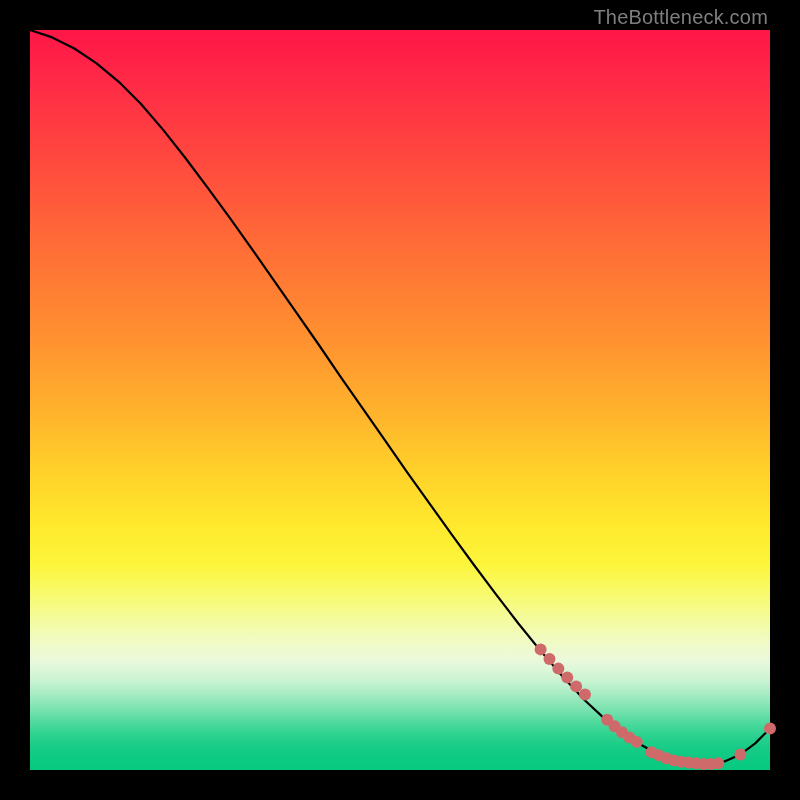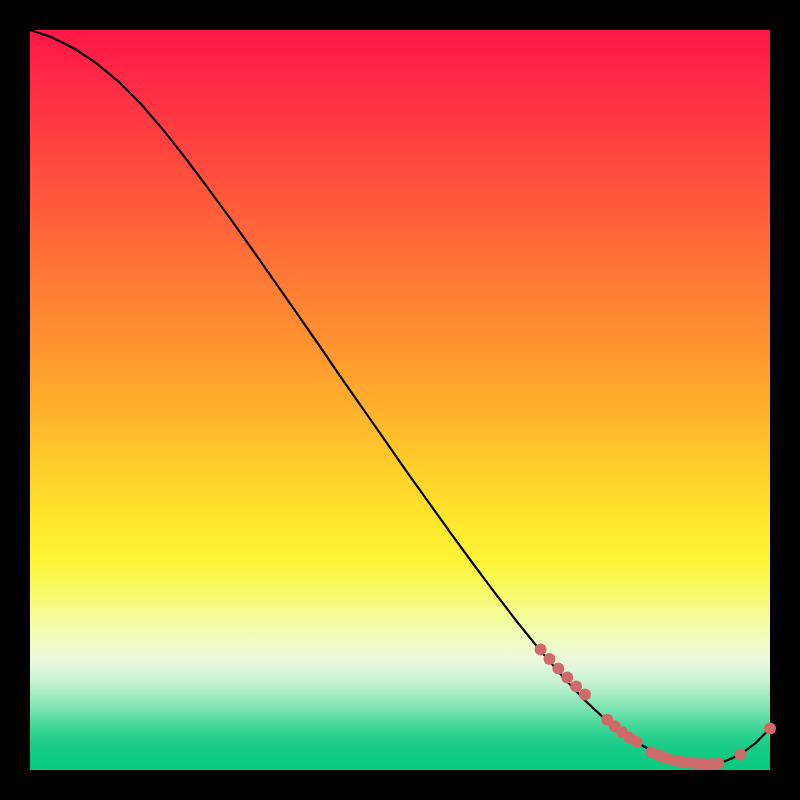--- a/index.html
+++ b/index.html
@@ -63,20 +63,21 @@
     top: 0;
     width: 740px;
     height: 740px;
     overflow: visible;
   }
 </style>
 </head>
 <body>
 
 <div class="stage">
+  <div class="watermark">TheBottleneck.com</div>
   <div class="plot">
     <svg class="overlay" viewBox="0 0 740 740">
       <path id="curve-path" fill="none" stroke="#000000" stroke-width="2.2" stroke-linecap="round" stroke-linejoin="round" d="M0.00 0.00 L22.20 7.40 L44.40 18.50 L66.60 33.30 L88.80 51.80 L111.00 74.00 L133.20 99.90 L155.40 128.02 L177.60 157.62 L199.80 187.96 L222.00 219.04 L244.20 250.86 L266.40 282.68 L288.60 314.50 L310.80 347.06 L333.00 378.88 L355.20 410.70 L377.40 442.52 L399.60 473.60 L421.80 504.68 L444.00 535.02 L466.20 564.62 L488.40 593.48 L510.60 620.86 L532.80 646.76 L555.00 670.44 L577.20 691.16 L599.40 708.18 L621.60 720.76 L636.40 727.42 L651.20 731.86 L666.00 734.08 L680.80 734.08 L695.60 731.12 L710.40 724.46 L725.20 713.36 L740.00 698.56"></path>
       <g id="markers">
           <circle cx="510.60" cy="619.38" r="6" fill="#cf6a6a" stroke="#cf6a6a" stroke-width="0"></circle>
           <circle cx="519.48" cy="629.00" r="6" fill="#cf6a6a" stroke="#cf6a6a" stroke-width="0"></circle>
           <circle cx="528.36" cy="638.62" r="6" fill="#cf6a6a" stroke="#cf6a6a" stroke-width="0"></circle>
           <circle cx="537.24" cy="647.50" r="6" fill="#cf6a6a" stroke="#cf6a6a" stroke-width="0"></circle>
           <circle cx="546.12" cy="656.38" r="6" fill="#cf6a6a" stroke="#cf6a6a" stroke-width="0"></circle>
           <circle cx="555.00" cy="664.52" r="6" fill="#cf6a6a" stroke="#cf6a6a" stroke-width="0"></circle>

